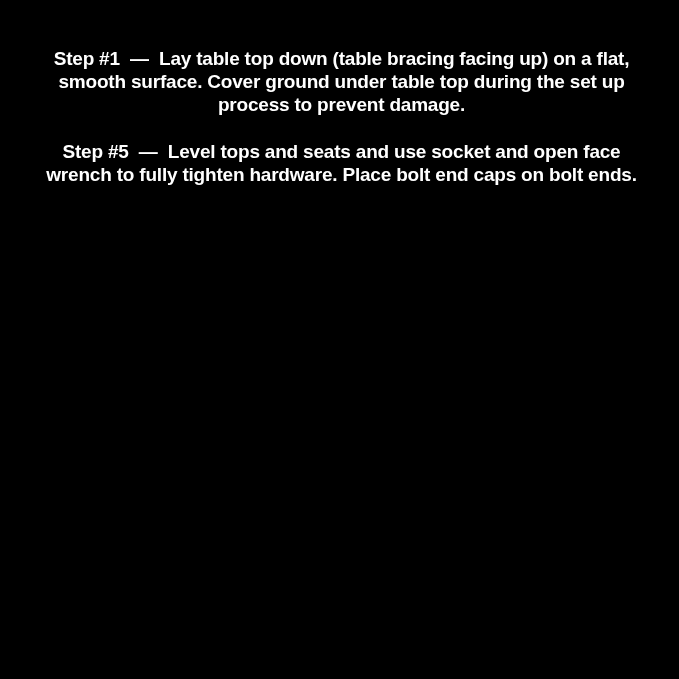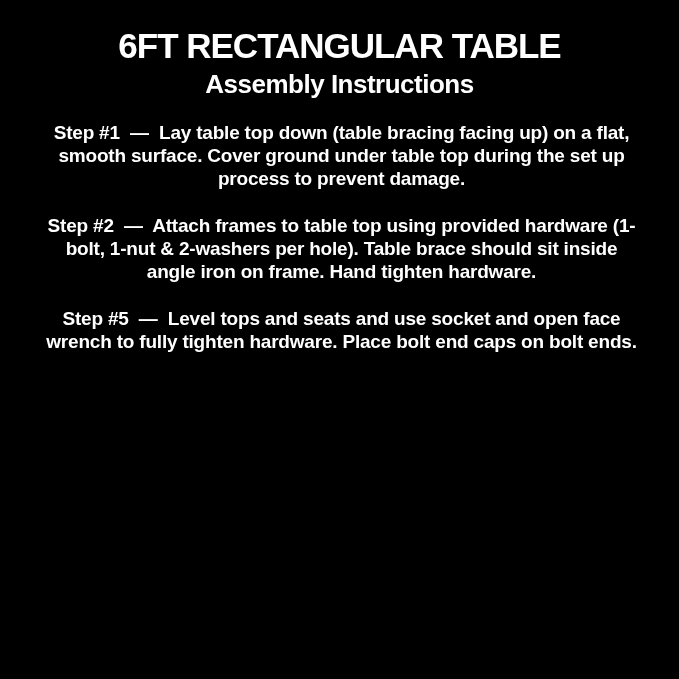--- a/index.html
+++ b/index.html
@@ -51,23 +51,18 @@
     margin-bottom: 24px;
     white-space: pre-wrap; 
     max-width: 595px;
     text-align: center;
   }
 </style>
 </head>
 <body>
 
 <div class="card">
-  <div class="header">
-    <div class="title">6FT RECTANGULAR TABLE</div>
-    <div class="subtitle">Assembly Instructions</div>
-  </div>
 
   <div class="steps">
     <p class="step">Step #1  —  Lay table top down (table bracing facing up) on a flat, smooth surface. Cover ground under table top during the set up process to prevent damage.</p>
-    <p class="step">Step #2  —  Attach frames to table top using provided hardware (1-bolt, 1-nut &amp; 2-washers per hole). Table brace should sit inside angle iron on frame. Hand tighten hardware.</p>
     <p class="step">Step #5  —  Level tops and seats and use socket and open face wrench to fully tighten hardware. Place bolt end caps on bolt ends.</p>
   </div>
 </div>
 
 </body></html>

